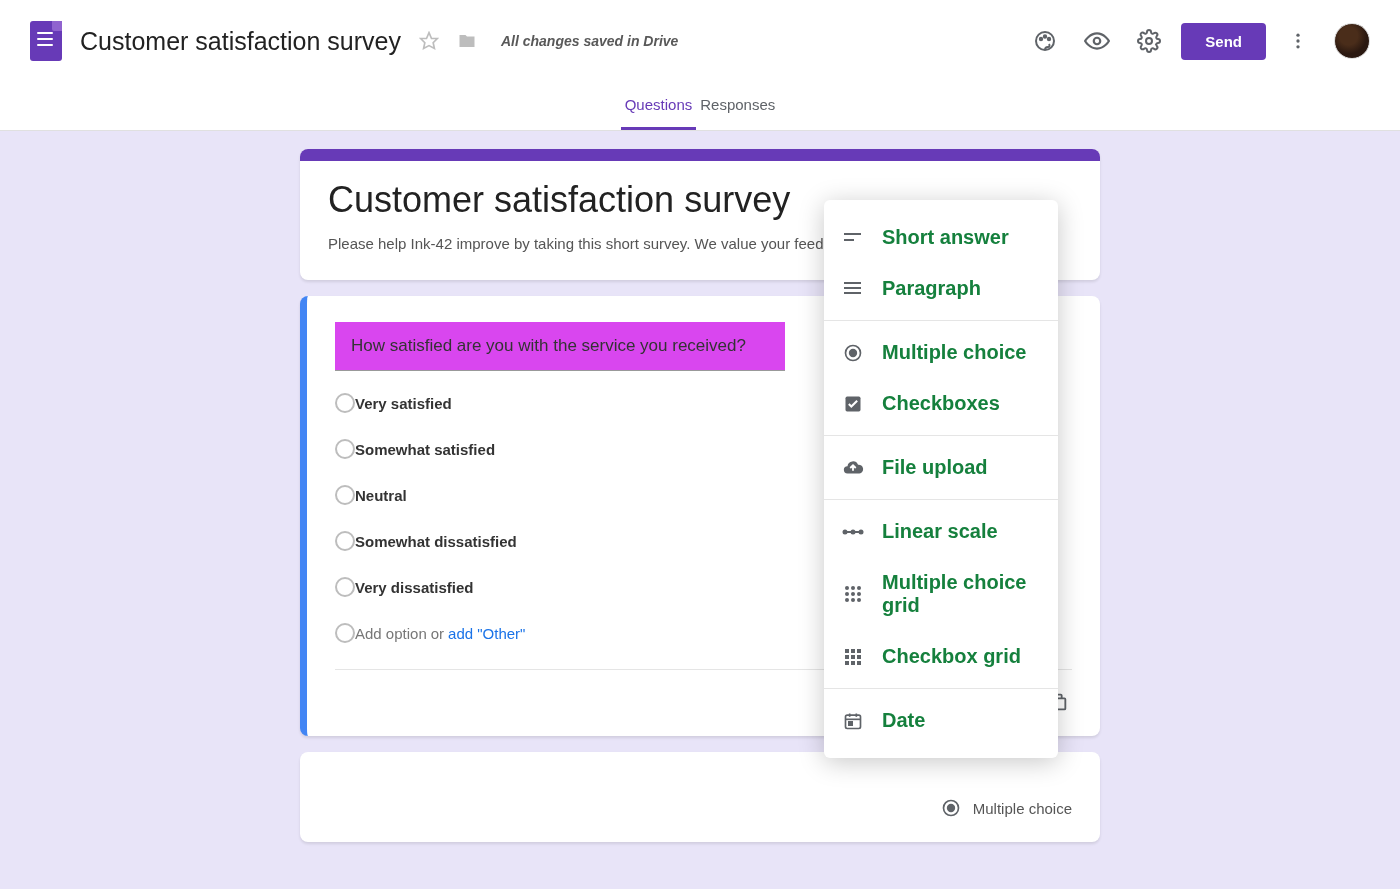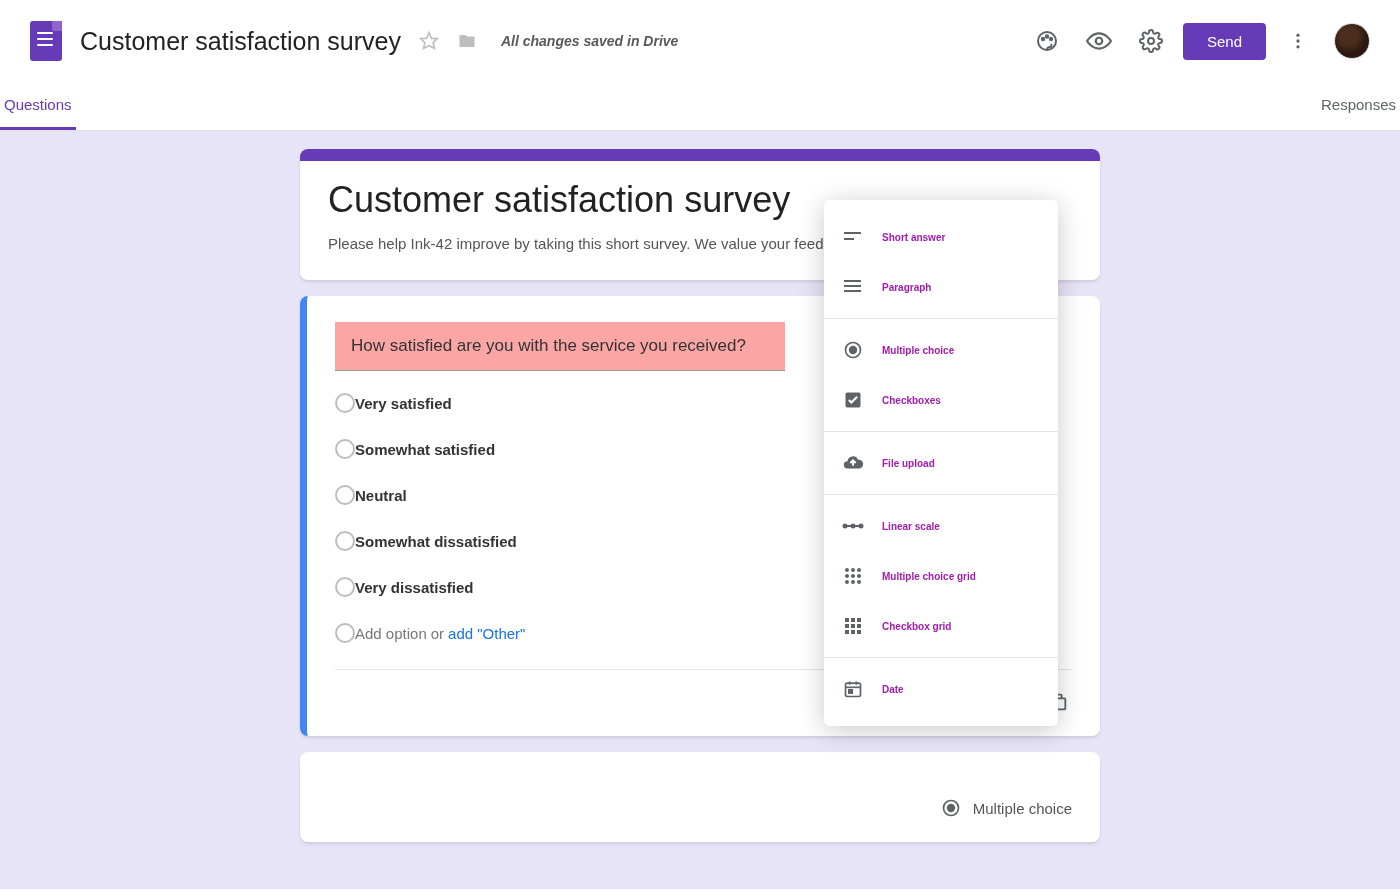--- a/index.html
+++ b/index.html
@@ -10,59 +10,59 @@
 .topbar { height: 82px; padding: 0 30px; display: flex; align-items: center; background: #fff; }
 .logo { width: 32px; height: 40px; background: #673ab7; border-radius: 3px; position: relative; margin-right: 18px; }
 .logo-lines { position:absolute; left:7px; top:11px; }
 .logo-lines span { display:block; width:16px; height:2px; background:#fff; margin-bottom:4px; border-radius:2px;}
 .logo:after{content:""; position:absolute; top:0; right:0; width:10px; height:10px; background:#9063cf; border-bottom-left-radius:2px;}
 .title { font-size: 25px; color:#222; font-weight:400; }
 .star, .folder { width: 20px; height:20px; margin-left:18px; display:flex; align-items:center; justify-content:center; color:#bdbdbd; cursor:pointer;}
 .save-status { margin-left: 24px; font-style: italic; font-weight:600; color:#595959; font-size:14px;}
 .spacer{flex:1;}
 .icon-btn{ width:40px; height:40px; margin:0 6px; display:flex; align-items:center; justify-content:center; color:#5f6368; cursor:pointer; border-radius:50%;}
-.send-btn{ background:#673ab7; color:#fff; padding:10px 24px; border:none; border-radius:4px; font-size:15px; font-weight:400; cursor:pointer; margin:0 6px;}
+.send-btn{ background:#673ab7; color:#fff; padding:10px 24px; border:none; border-radius:4px; font-size:15px; font-weight:700; cursor:pointer; margin:0 6px;}
 .avatar{ width:36px; height:36px; border-radius:50%; background: radial-gradient(circle at 40% 35%, #4a2d1a 30%, #2a1810 60%); margin-left:10px; cursor:pointer; border:1px solid #ddd;}
 
 
-.tabs{ display:flex; justify-content:space-between; border-bottom:1px solid #e0e0e0; }
+.tabs{ display:flex; justify-content:center; border-bottom:1px solid #e0e0e0; }
 .tab{ padding: 14px 4px; font-size:15px; color:#5f6368; cursor:pointer; font-weight:500; border-bottom:3px solid transparent;}
 .tab.active{ color:#673ab7; border-bottom-color:#673ab7; }
 
 
 .canvas{ background:#e8e4f8; height: calc(100% - 82px - 50px); padding: 18px 0 0; overflow:hidden;}
 .form-wrap{ width: 800px; margin: 0 auto; position: relative;}
 
 
 .card{ background:#fff; border-radius:8px; margin-bottom:16px; box-shadow:0 2px 3px rgba(0,0,0,.1); position:relative;}
 .header-card .accent{ height:12px; background:#673ab7; border-radius:8px 8px 0 0;}
 .header-card .body{ padding: 18px 28px 28px;}
 .form-title{ font-size:36px; font-weight:500; color:#222; margin-bottom:14px;}
 .form-desc{ font-size:15px; color:#555; }
 
 
 .q-card{ border-left:7px solid #4285f4; padding:26px 28px 20px; }
-.q-input-wrap{ background:#fca5a5; border-bottom:1px solid #999; padding: 14px 16px; margin-bottom:22px; width:450px;}
+.q-input-wrap{ background:#d946ef; border-bottom:1px solid #999; padding: 14px 16px; margin-bottom:22px; width:450px;}
 .q-input{ border:none; background:transparent; font-size:17px; color:#333; width:100%; outline:none;}
 .option-row{ display:flex; align-items:center; margin-bottom:26px; font-size:15px; color:#333; font-weight:600;}
 .radio-empty{ width:20px; height:20px; border:2px solid #bdbdbd; border-radius:50%; flex-shrink:0;}
 .add-option-row{ font-weight:400; color:#777;}
 .add-option-row .or{ margin:0 4px;}
 .add-other{ color:#1a73e8; cursor:pointer;}
 .q-footer{ border-top:1px solid #e5e5e5; margin-top:16px; padding-top:18px; display:flex; justify-content:flex-end; gap:16px;}
 .footer-icon{ width:28px; height:28px; color:#5f6368; display:flex; align-items:center; justify-content:center; cursor:pointer;}
 
 
 .peek-card{ padding:26px 28px; }
 .peek-card .q-input-wrap{ margin-bottom:10px;}
 .peek-type{ position:absolute; right:28px; bottom:24px; display:flex; align-items:center; gap:12px; color:#555; font-size:15px;}
 
 
 .qtype-menu{ position:absolute; top:200px; left:824px; width:234px; background:#fff; border-radius:6px; box-shadow:0 4px 26px rgba(0,0,0,.22); padding:12px 0; z-index:50;}
-.menu-item{ display:flex; align-items:center; gap:18px; padding:14px 18px; font-size:10px; color:#a21caf; cursor:pointer; font-weight:600;}
+.menu-item{ display:flex; align-items:center; gap:18px; padding:14px 18px; font-size:20px; color:#15803d; cursor:pointer; font-weight:600;}
 .menu-sep{ height:1px; background:#e5e5e5; margin:6px 0;}
 .mi-icon{ width:22px; height:22px; display:flex; align-items:center; justify-content:center; color:#5f6368; flex-shrink:0;}
 
 svg{display:block;}
 </style>
 </head>
 <body>
 
 <div class="app">
 

